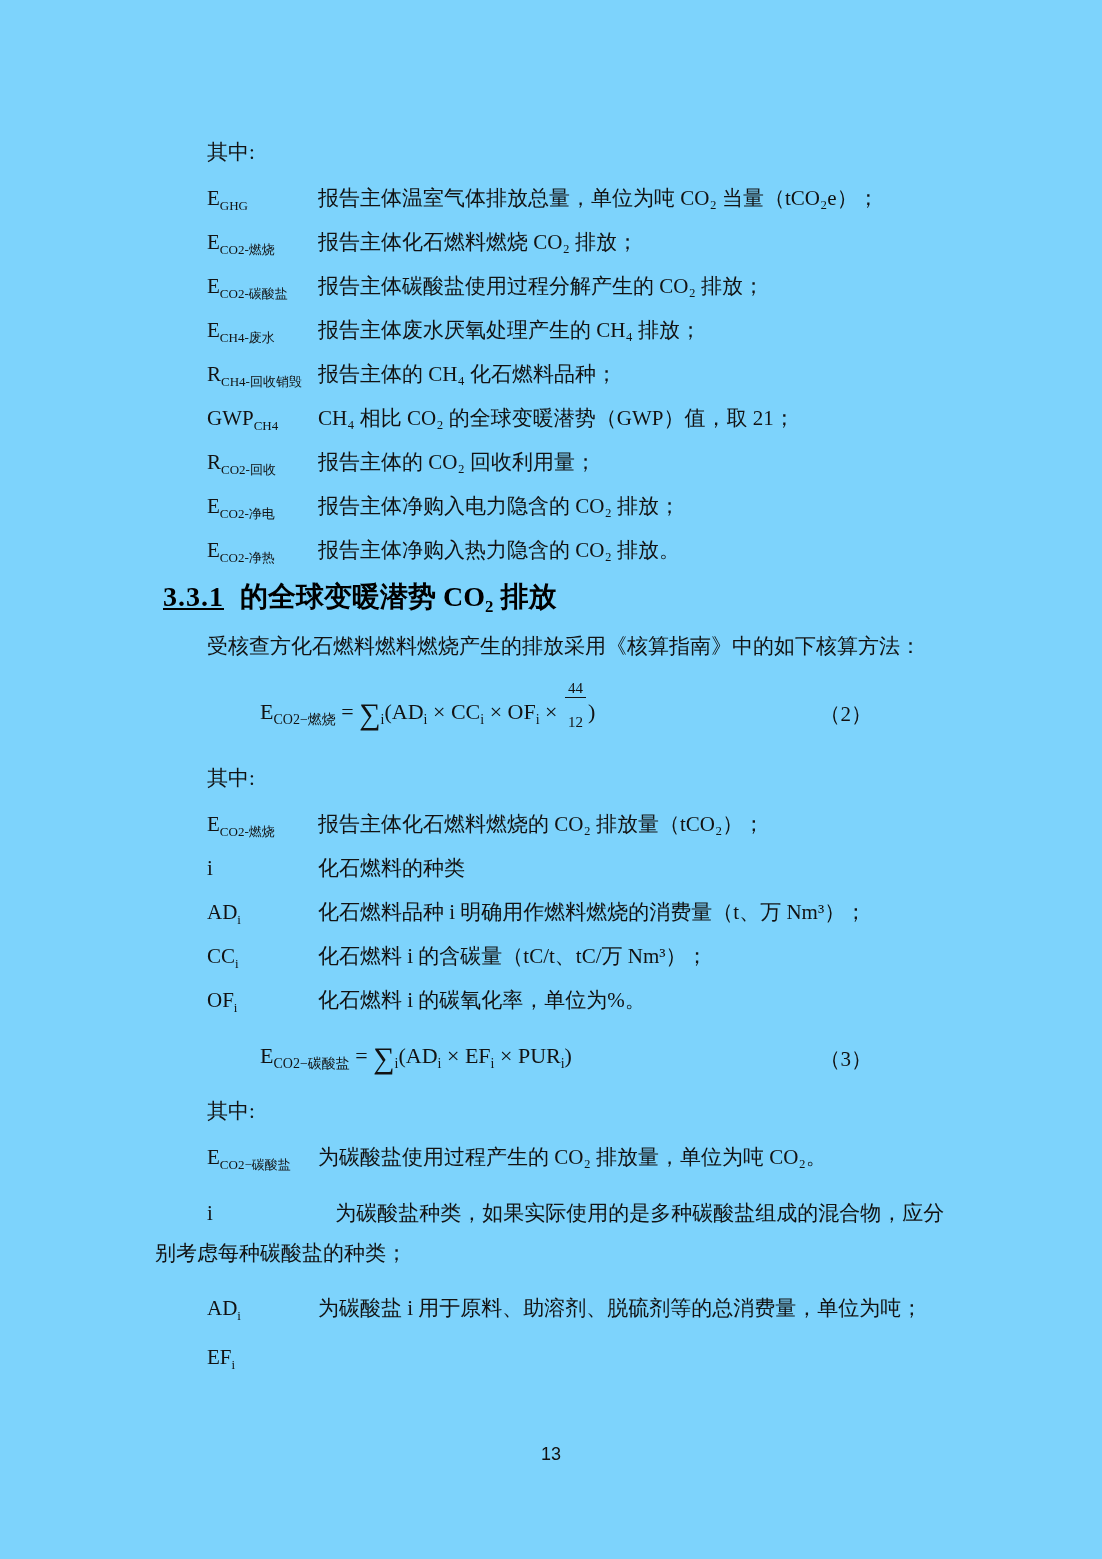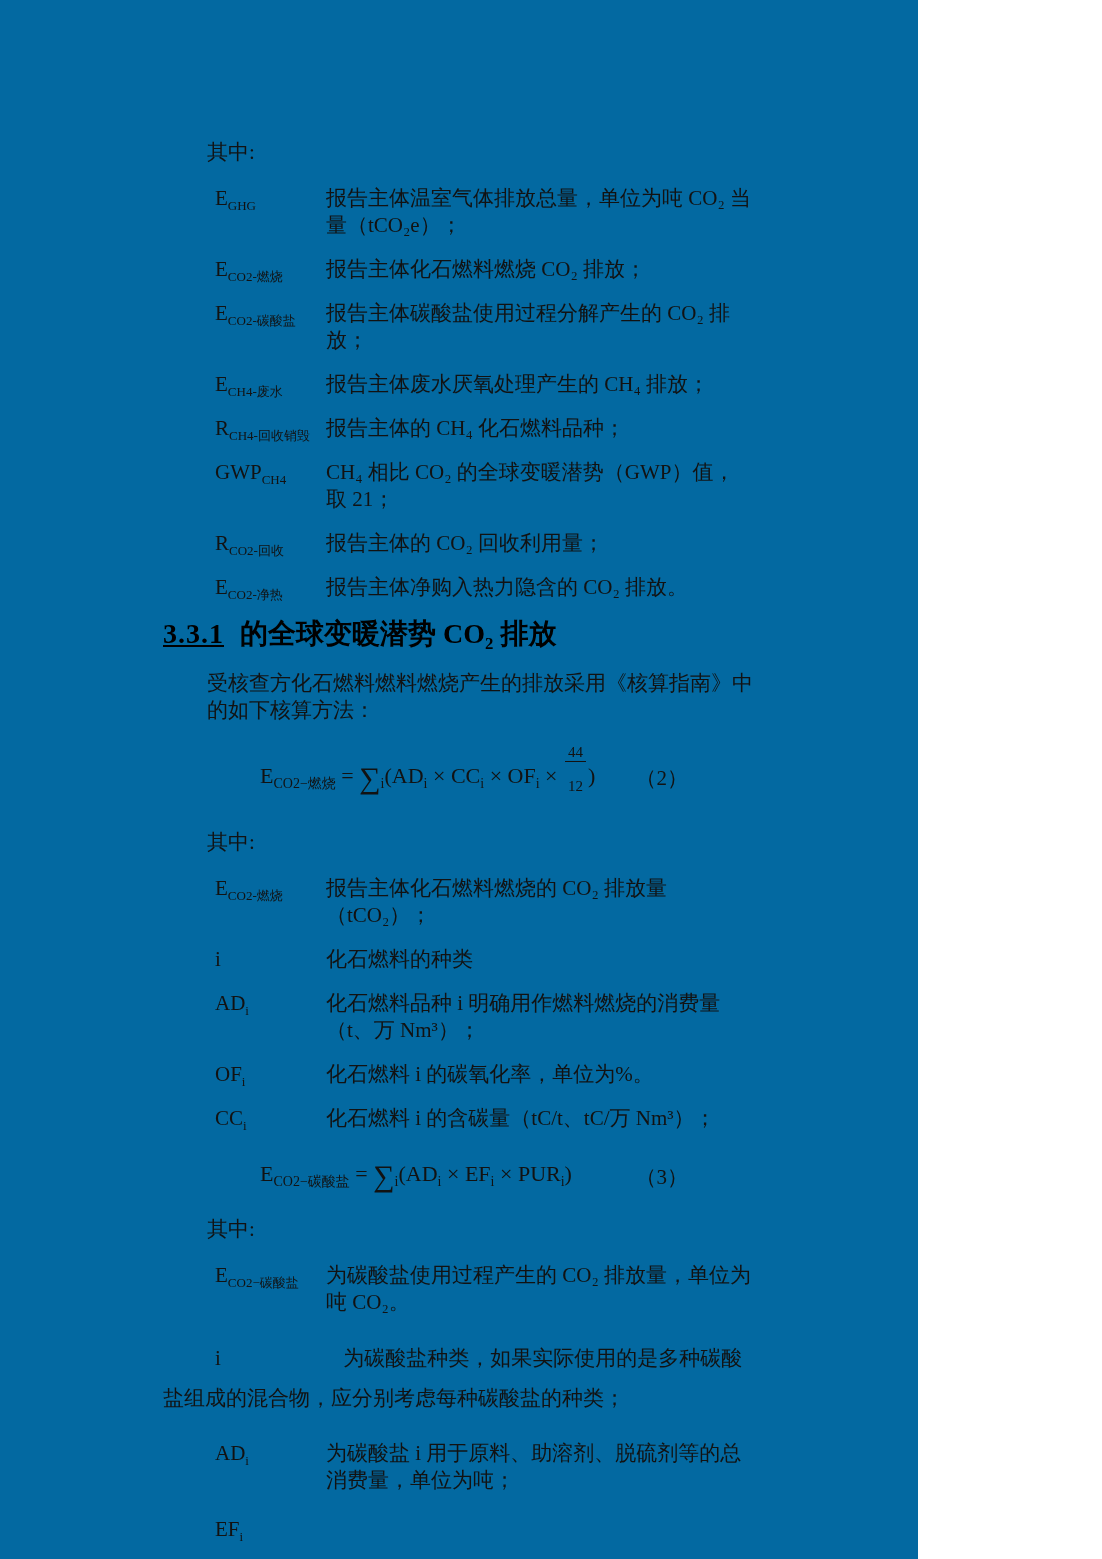--- a/index.html
+++ b/index.html
@@ -1,26 +1,26 @@
 <!DOCTYPE html>
 <html><head>
 <meta charset="utf-8">
 <style>
   html,body{margin:0;padding:0;background:#ffffff;}
   .page{
     position:relative;
-    width:918px;height:1559px;
-    background:#0369a1;
+    width:1102px;height:1559px;
+    background:#7dd3fc;
     color:#121212;
     font-family:"Liberation Serif","DejaVu Serif",serif;
     overflow:hidden;
   }
   .content{padding:140px 155px 0 155px;}
   .lead{font-size:21px;line-height:25px;margin:0 0 20px 52px;}
-  .def-list{margin:8px;}
+  .def-list{margin:0;}
   .def-row{display:flex;align-items:flex-start;margin:0 0 17px 52px;line-height:27px;font-size:21px;}
   .def-term{flex:0 0 111px;width:111px;white-space:nowrap;}
   .def-term sub{font-size:13px;line-height:0;}
   .def-desc{flex:1 1 auto;}
   
   .def-row.hang{display:block;margin-left:0;line-height:40px;}
   .def-row.hang .def-term{display:inline-block;width:123px;margin-left:52px;vertical-align:top;}
   .heading{font-size:28px;font-weight:bold;line-height:32px;margin:14px 0 20px 8px;color:#000;}
   .heading .h-no{margin-right:16px;letter-spacing:1px;text-decoration:underline;}
   .para{font-size:21px;line-height:27px;margin:0 0 14px 52px;}
@@ -77,20 +77,24 @@
         <div class="def-row">
           <span class="def-term"><span>GWP</span><sub>CH4</sub></span>
           <span class="def-desc">CH₄ 相比 CO₂ 的全球变暖潜势（GWP）值，取 21；</span>
         </div>
 
         <div class="def-row">
           <span class="def-term"><span>R</span><sub>CO2-回收</sub></span>
           <span class="def-desc">报告主体的 CO₂ 回收利用量；</span>
         </div>
 
+        <div class="def-row">
+          <span class="def-term"><span>E</span><sub>CO2-净电</sub></span>
+          <span class="def-desc">报告主体净购入电力隐含的 CO₂ 排放；</span>
+        </div>
 
         <div class="def-row">
           <span class="def-term"><span>E</span><sub>CO2-净热</sub></span>
           <span class="def-desc">报告主体净购入热力隐含的 CO₂ 排放。</span>
         </div>
       </div>
 
     <h2 class="heading"><span class="h-no">3.3.1</span><span class="h-title">的全球变暖潜势 CO₂ 排放</span></h2>
 
     <p class="para">受核查方化石燃料燃料燃烧产生的排放采用《核算指南》中的如下核算方法：</p>
@@ -113,27 +117,27 @@
           <span class="def-term"><span>i</span><sub></sub></span>
           <span class="def-desc">化石燃料的种类</span>
         </div>
 
         <div class="def-row">
           <span class="def-term"><span>AD</span><sub>i</sub></span>
           <span class="def-desc">化石燃料品种 i 明确用作燃料燃烧的消费量（t、万 Nm³）；</span>
         </div>
 
         <div class="def-row">
-          <span class="def-term"><span>OF</span><sub>i</sub></span>
-          <span class="def-desc">化石燃料 i 的碳氧化率，单位为%。</span>
+          <span class="def-term"><span>CC</span><sub>i</sub></span>
+          <span class="def-desc">化石燃料 i 的含碳量（tC/t、tC/万 Nm³）；</span>
         </div>
 
         <div class="def-row">
-          <span class="def-term"><span>CC</span><sub>i</sub></span>
-          <span class="def-desc">化石燃料 i 的含碳量（tC/t、tC/万 Nm³）；</span>
+          <span class="def-term"><span>OF</span><sub>i</sub></span>
+          <span class="def-desc">化石燃料 i 的碳氧化率，单位为%。</span>
         </div>
       </div>
 
 
     <div class="formula-row">
       <span class="formula"><span class="f-base">E</span><sub class="f-sub">CO2−碳酸盐</sub><span> = </span><span class="f-sum">∑</span><sub class="f-sub-i">i</sub><span>(AD</span><sub class="f-sub-i">i</sub><span> × EF</span><sub class="f-sub-i">i</sub><span> × PUR</span><sub class="f-sub-i">i</sub><span>)</span></span>
       <span class="formula-number">（3）</span>
     </div>
 
     <p class="lead">其中:</p>
@@ -155,13 +159,16 @@
           <span class="def-desc">为碳酸盐 i 用于原料、助溶剂、脱硫剂等的总消费量，单位为吨；</span>
         </div>
 
         <div class="def-row">
           <span class="def-term"><span>EF</span><sub>i</sub></span>
         </div>
       </div>
 
   </div>
 
+  <div class="footer">
+    <span class="pageno">13</span>
+  </div>
 </div>
 
 </body></html>

